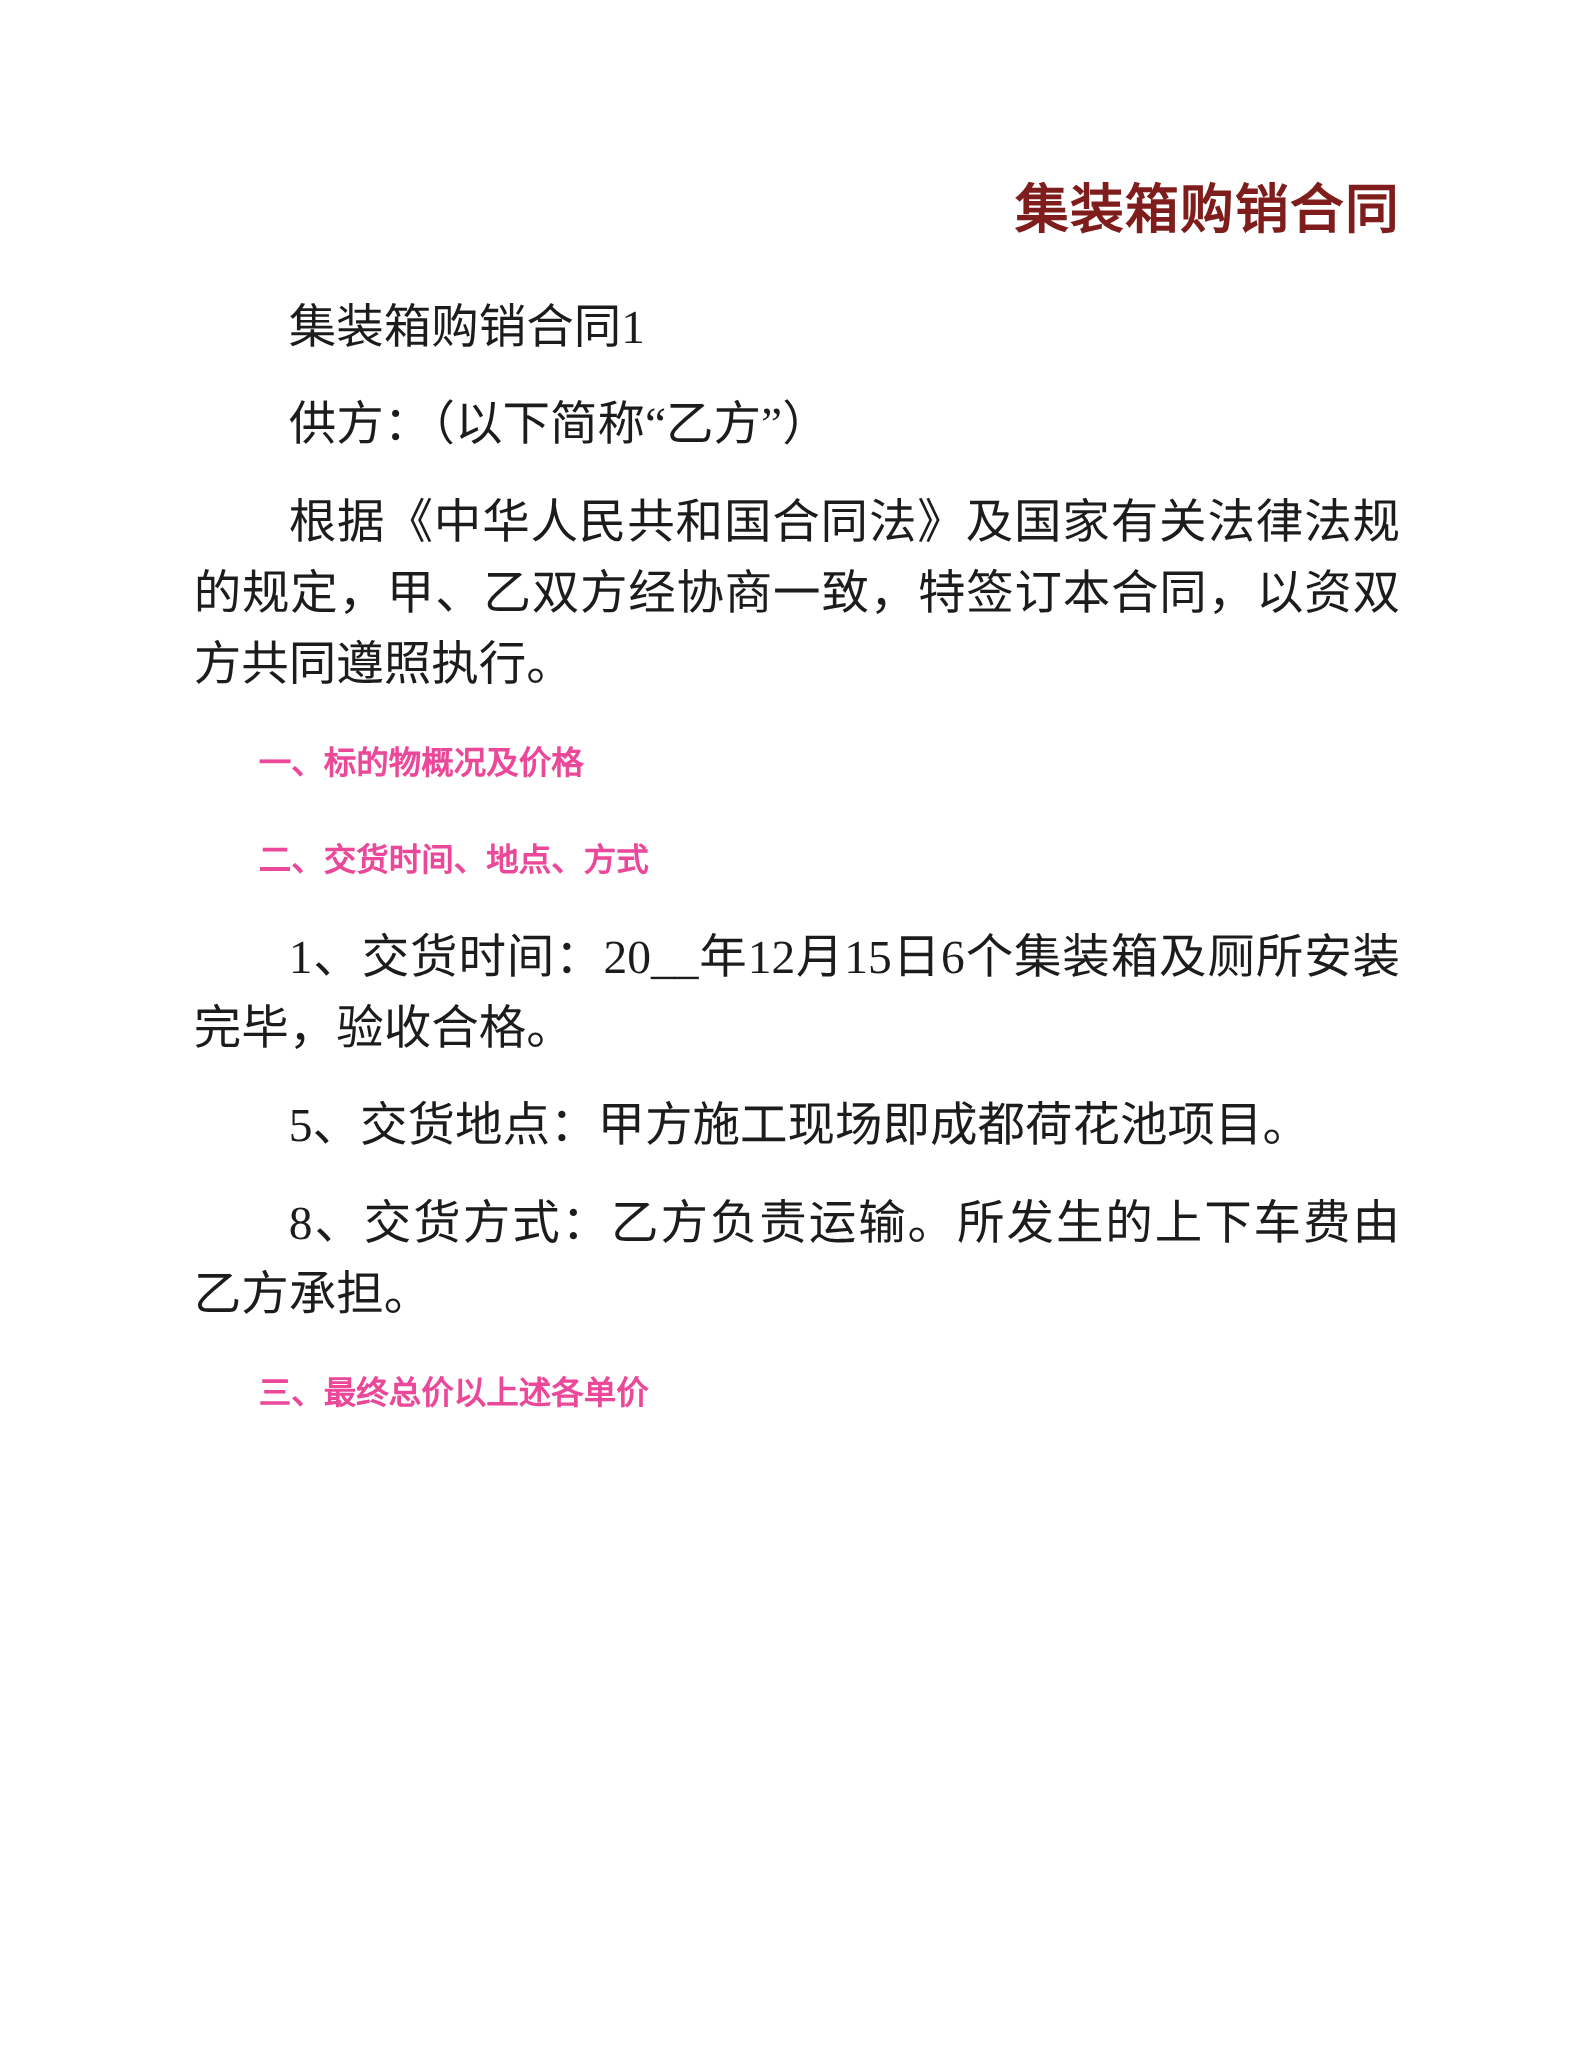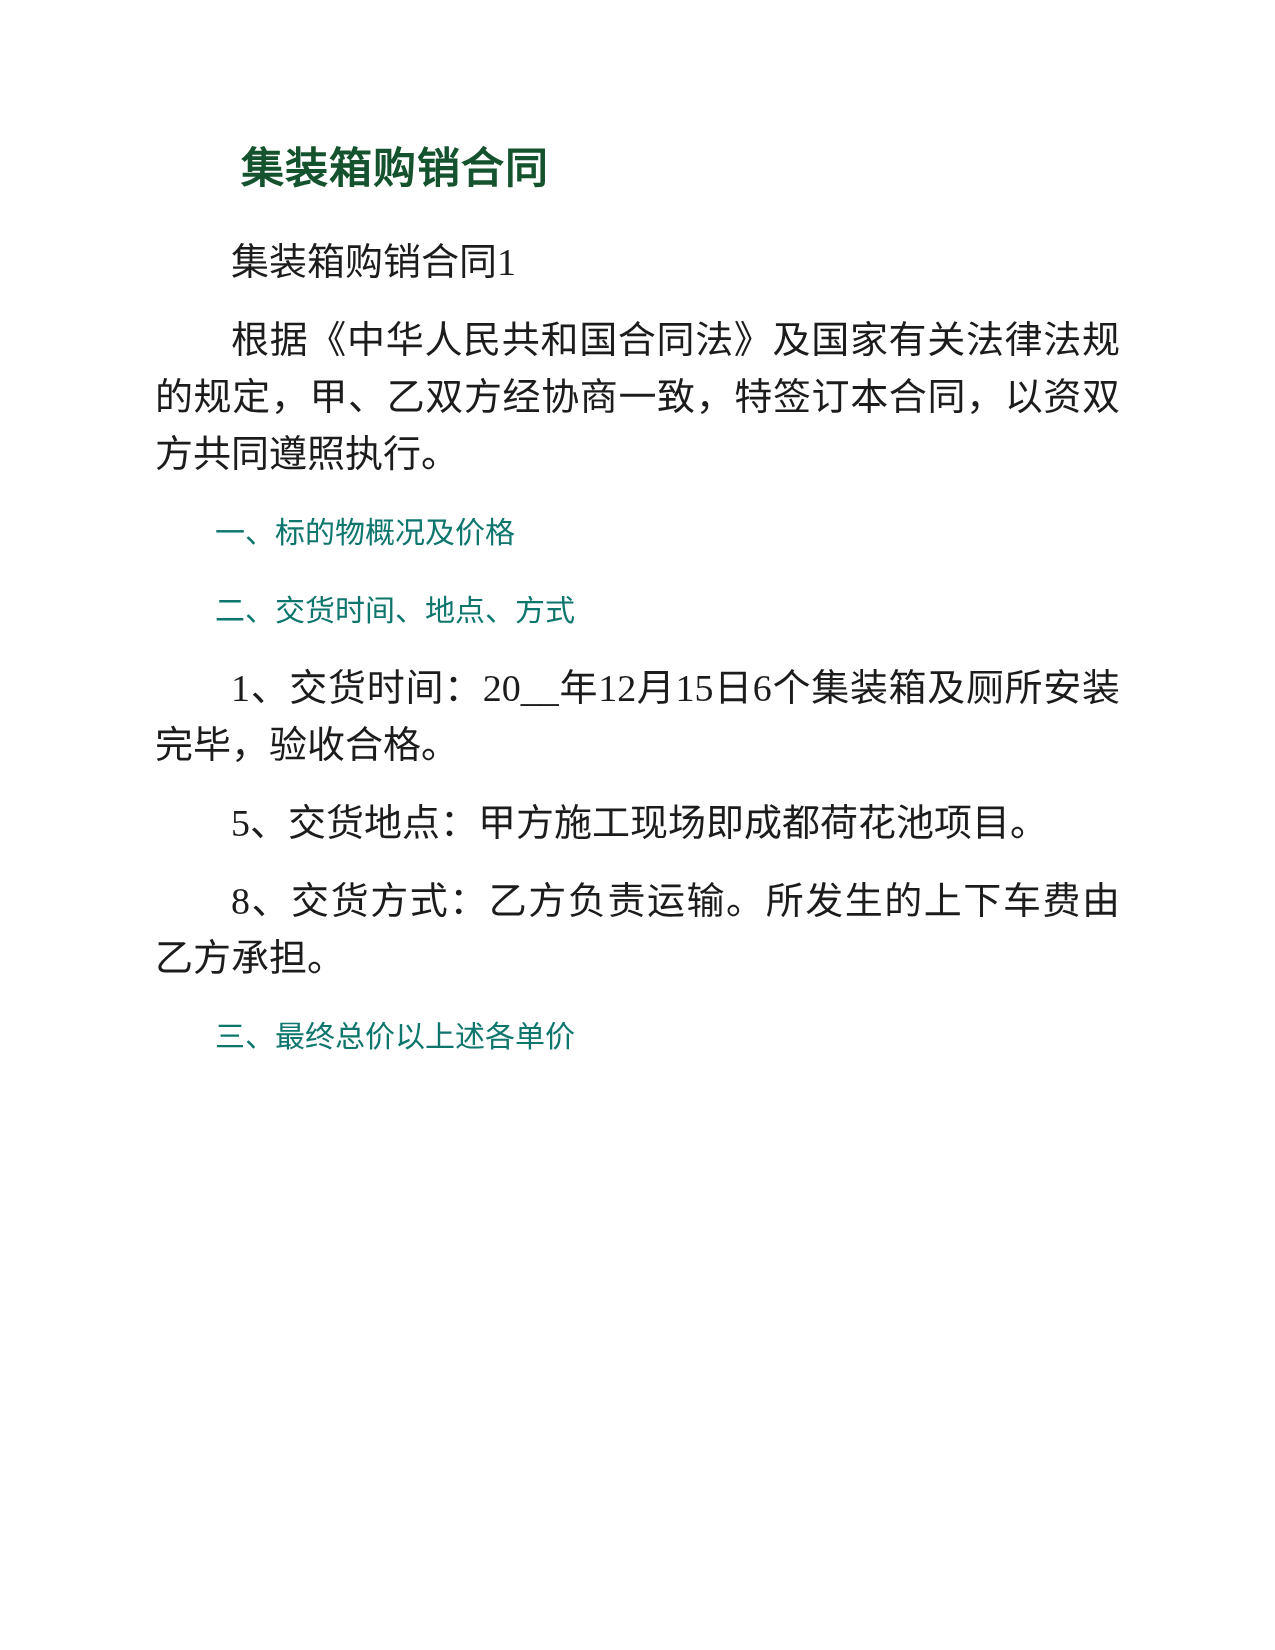--- a/index.html
+++ b/index.html
@@ -15,54 +15,55 @@
     background: #ffffff;
     padding: 138px 155px 80px 155px;
     font-family: "Liberation Serif", "DejaVu Serif", serif;
     color: #1c1c1c;
   }
   .doc-title {
     font-family: "Liberation Sans", "DejaVu Sans", sans-serif;
     font-weight: bold;
     font-size: 43px;
     line-height: 60px;
-    color: #14532d;
-    text-align: left;
+    color: #7f1d1d;
+    text-align: right;
     text-indent: 2em; 
     margin: 0 0 36px 0;
     letter-spacing: 1px;
   }
   .para {
     font-size: 38px;
     line-height: 57px;
     text-align: justify;
     text-indent: 2em;
     margin: 0 0 21px 0;
     word-break: break-all;
   }
   .heading {
     font-family: "Liberation Sans", "DejaVu Sans", sans-serif;
-    font-weight: normal;
-    font-size: 30px;
+    font-weight: bold;
+    font-size: 26px;
     line-height: 57px;
-    color: #0f766e;
+    color: #ec4899;
     text-indent: 2em;
     margin: 0 0 21px 0;
   }
 </style>
 </head>
 <body>
 
 <div class="page">
 
   <h1 class="doc-title">集装箱购销合同</h1>
 
   <p class="para">集装箱购销合同1</p>
 
 
+  <p class="para">供方：（以下简称“乙方”）</p>
 
   <p class="para">根据《中华人民共和国合同法》及国家有关法律法规的规定，甲、乙双方经协商一致，特签订本合同，以资双方共同遵照执行。</p>
 
   <h2 class="heading">一、标的物概况及价格</h2>
 
 
   <h2 class="heading">二、交货时间、地点、方式</h2>
 
   <p class="para">1、交货时间：20__年12月15日6个集装箱及厕所安装完毕，验收合格。</p>
 

